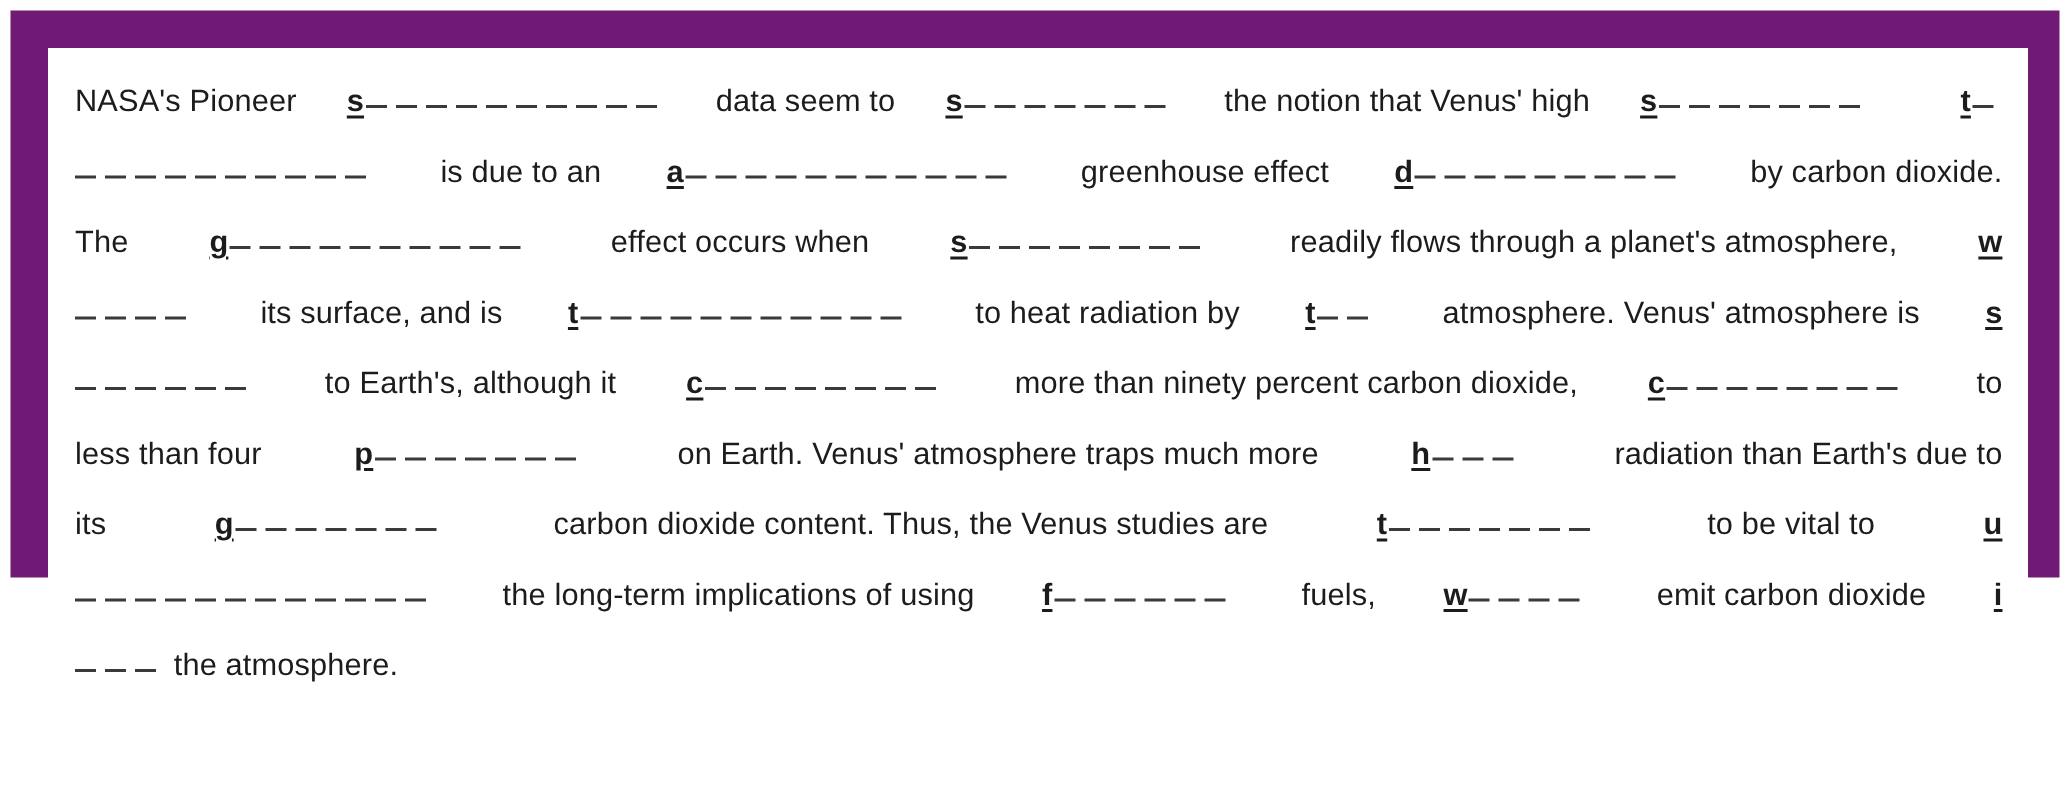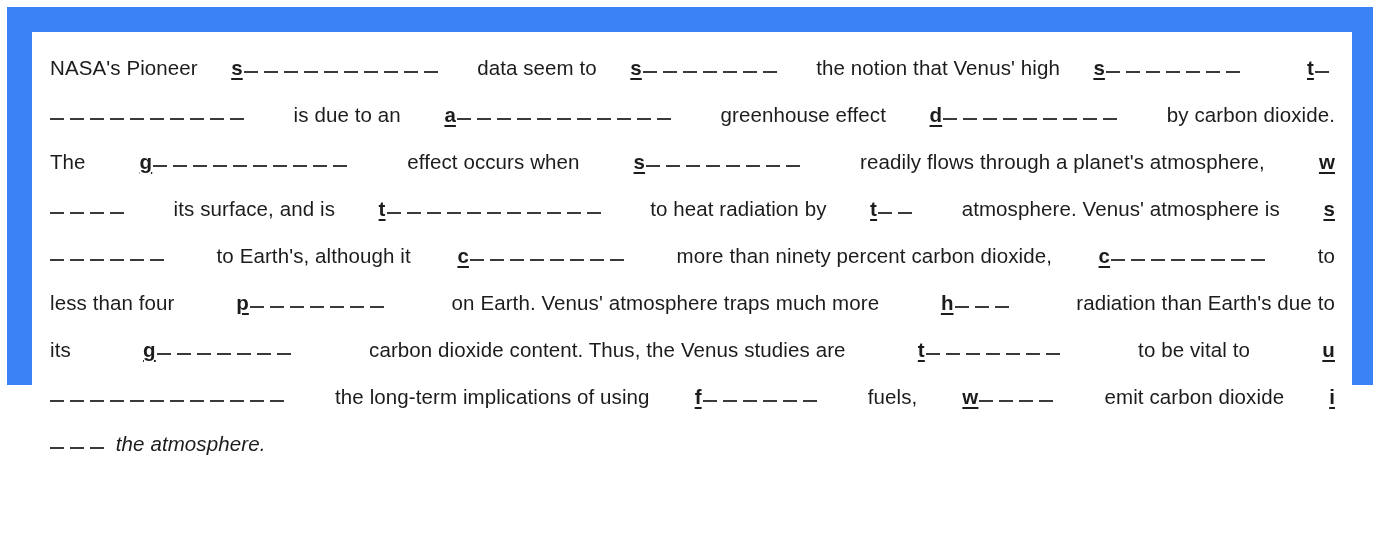--- a/index.html
+++ b/index.html
@@ -15,21 +15,21 @@
     font-family: "Liberation Sans", sans-serif;
   }
 
   
   #worksheet-frame {
     position: absolute;
     left: 7px;
     top: 7px;
     width: 1366px;
     height: 378px;
-    background: #3b82f6;
+    background: #701a75;
     box-sizing: border-box;
   }
 
   
   #paper {
     position: absolute;
     left: 25px;
     top: 25px;
     width: 1320px;
     height: 473px;
@@ -56,21 +56,20 @@
     align-items: baseline;
     white-space: pre;
     height: 47px;
   }
   
   .cloze-line.just {
     justify-content: space-between;
   }
   .cloze-line.left {
     justify-content: flex-start;
-    font-style: italic;
   }
 
   .seg {
     white-space: pre;
   }
 
   
   .starter {
     font-weight: bold;
     text-decoration: underline;

